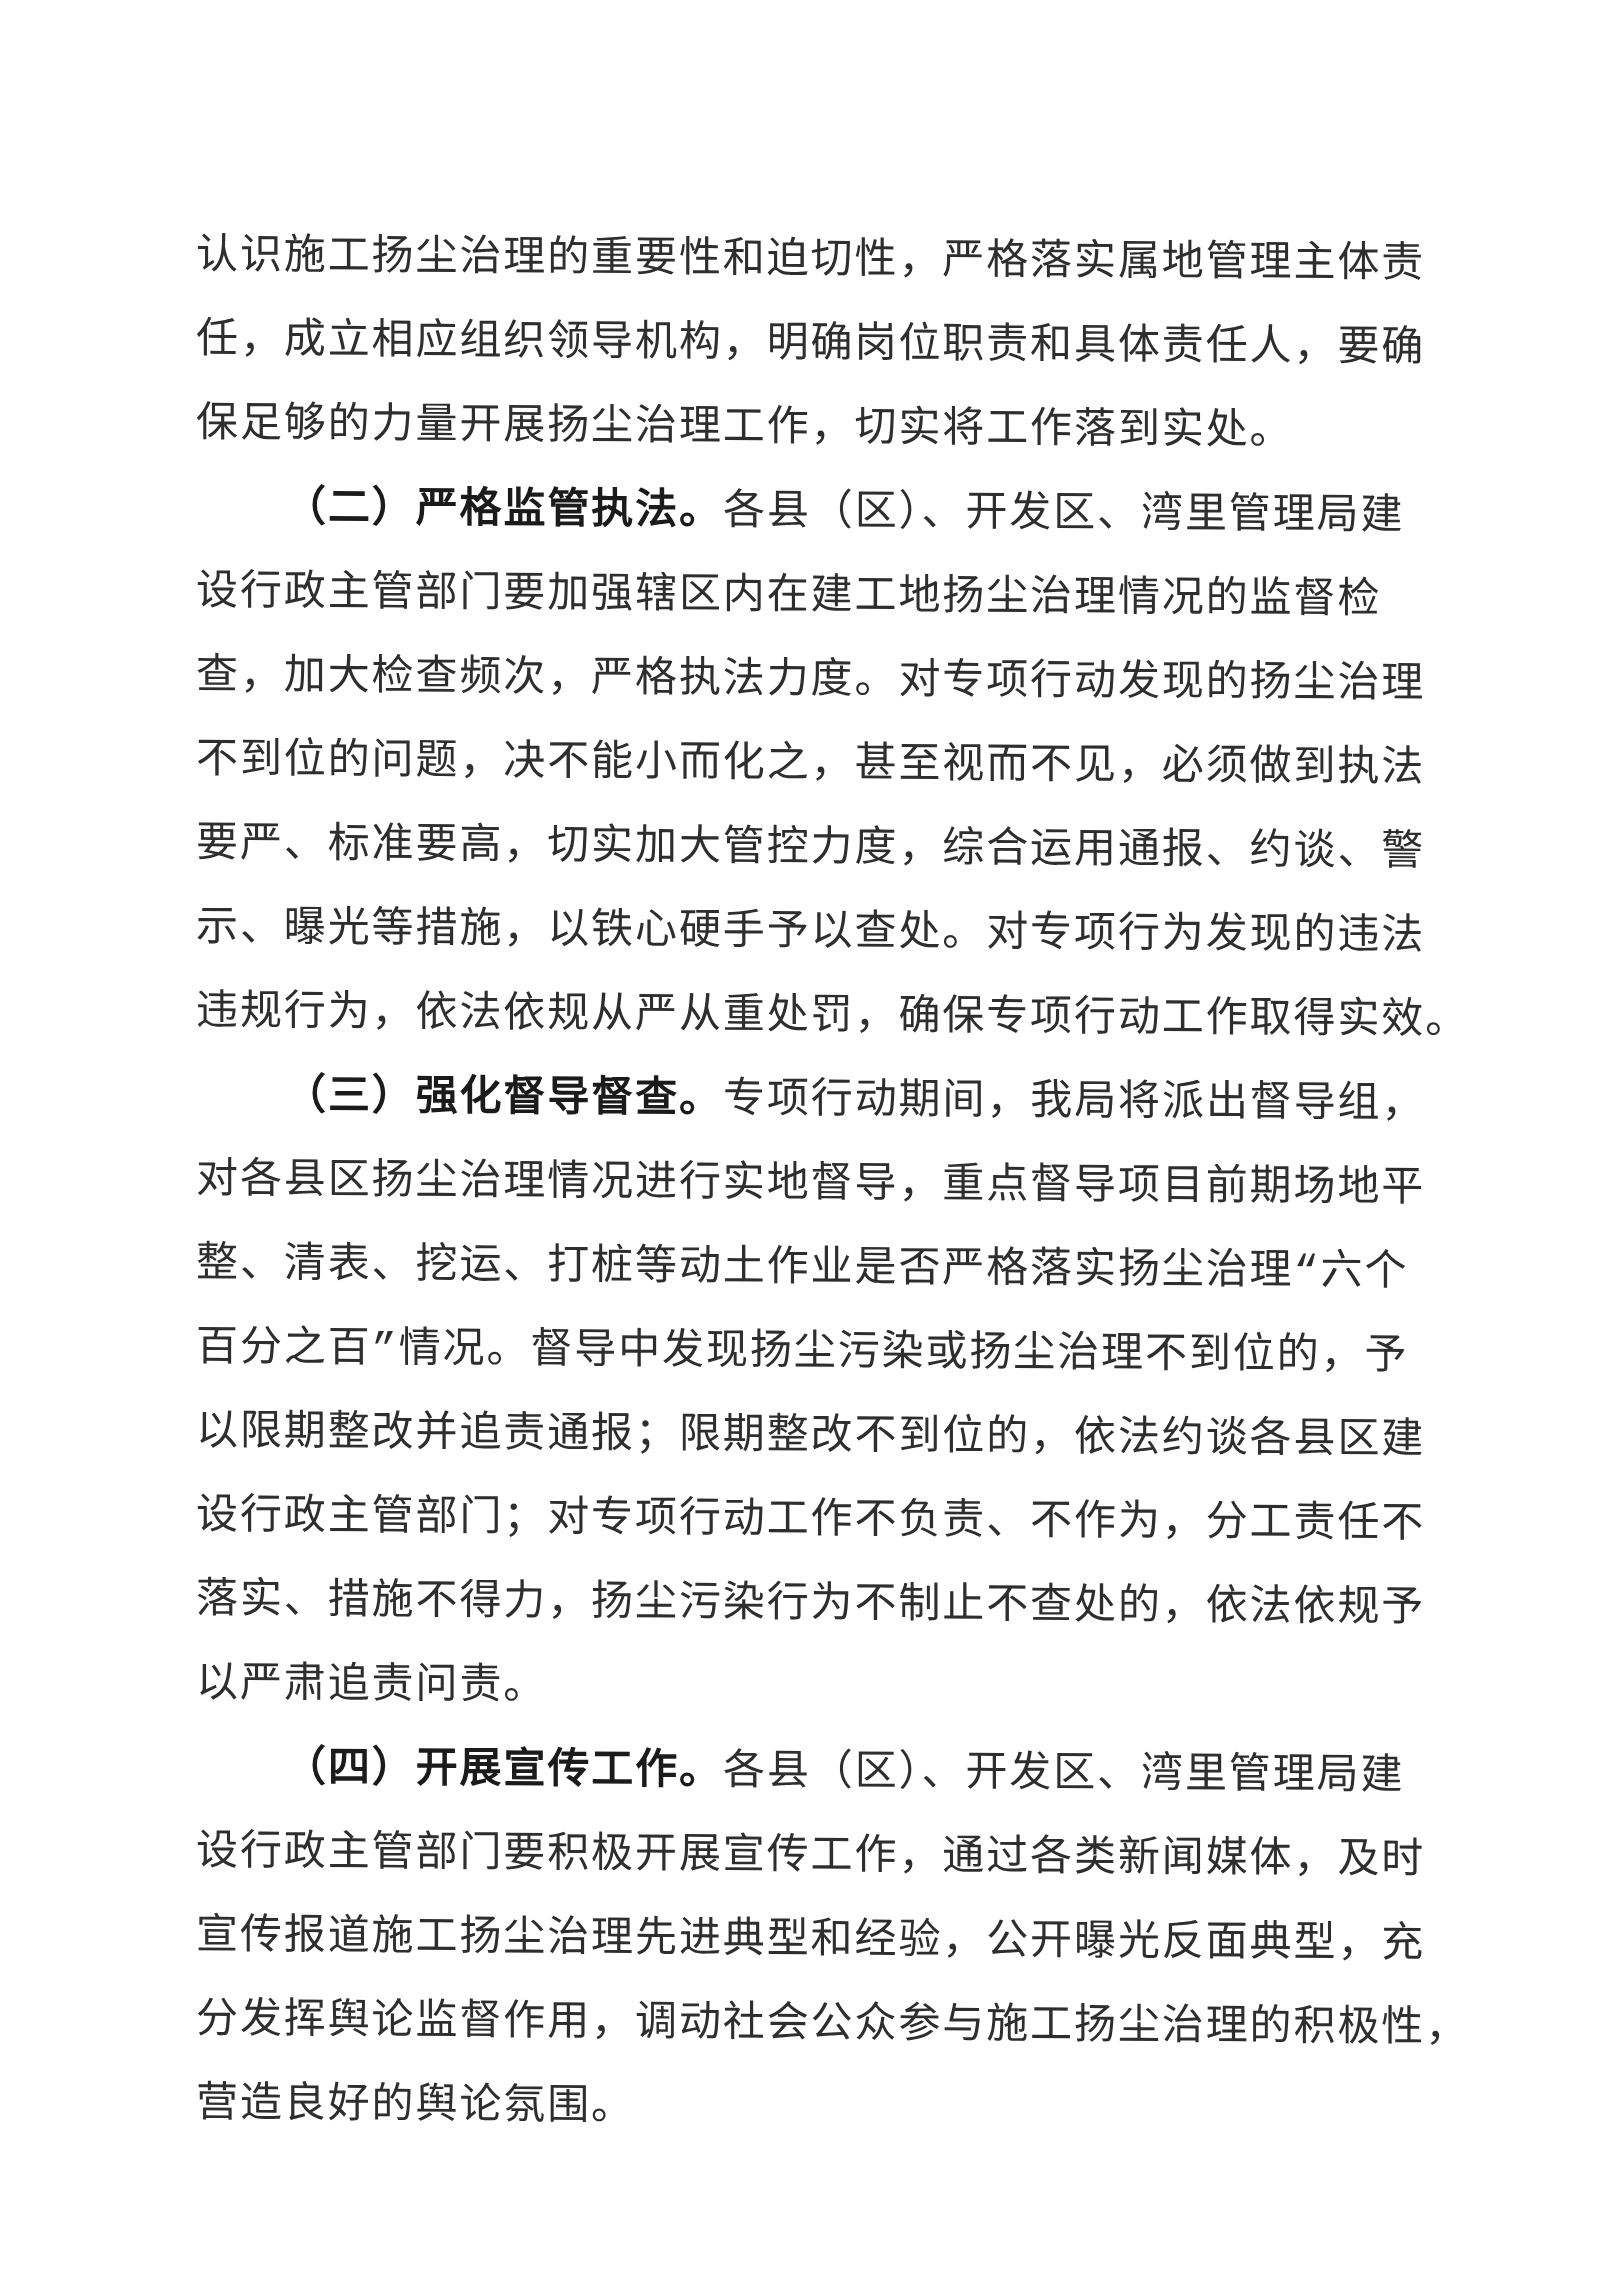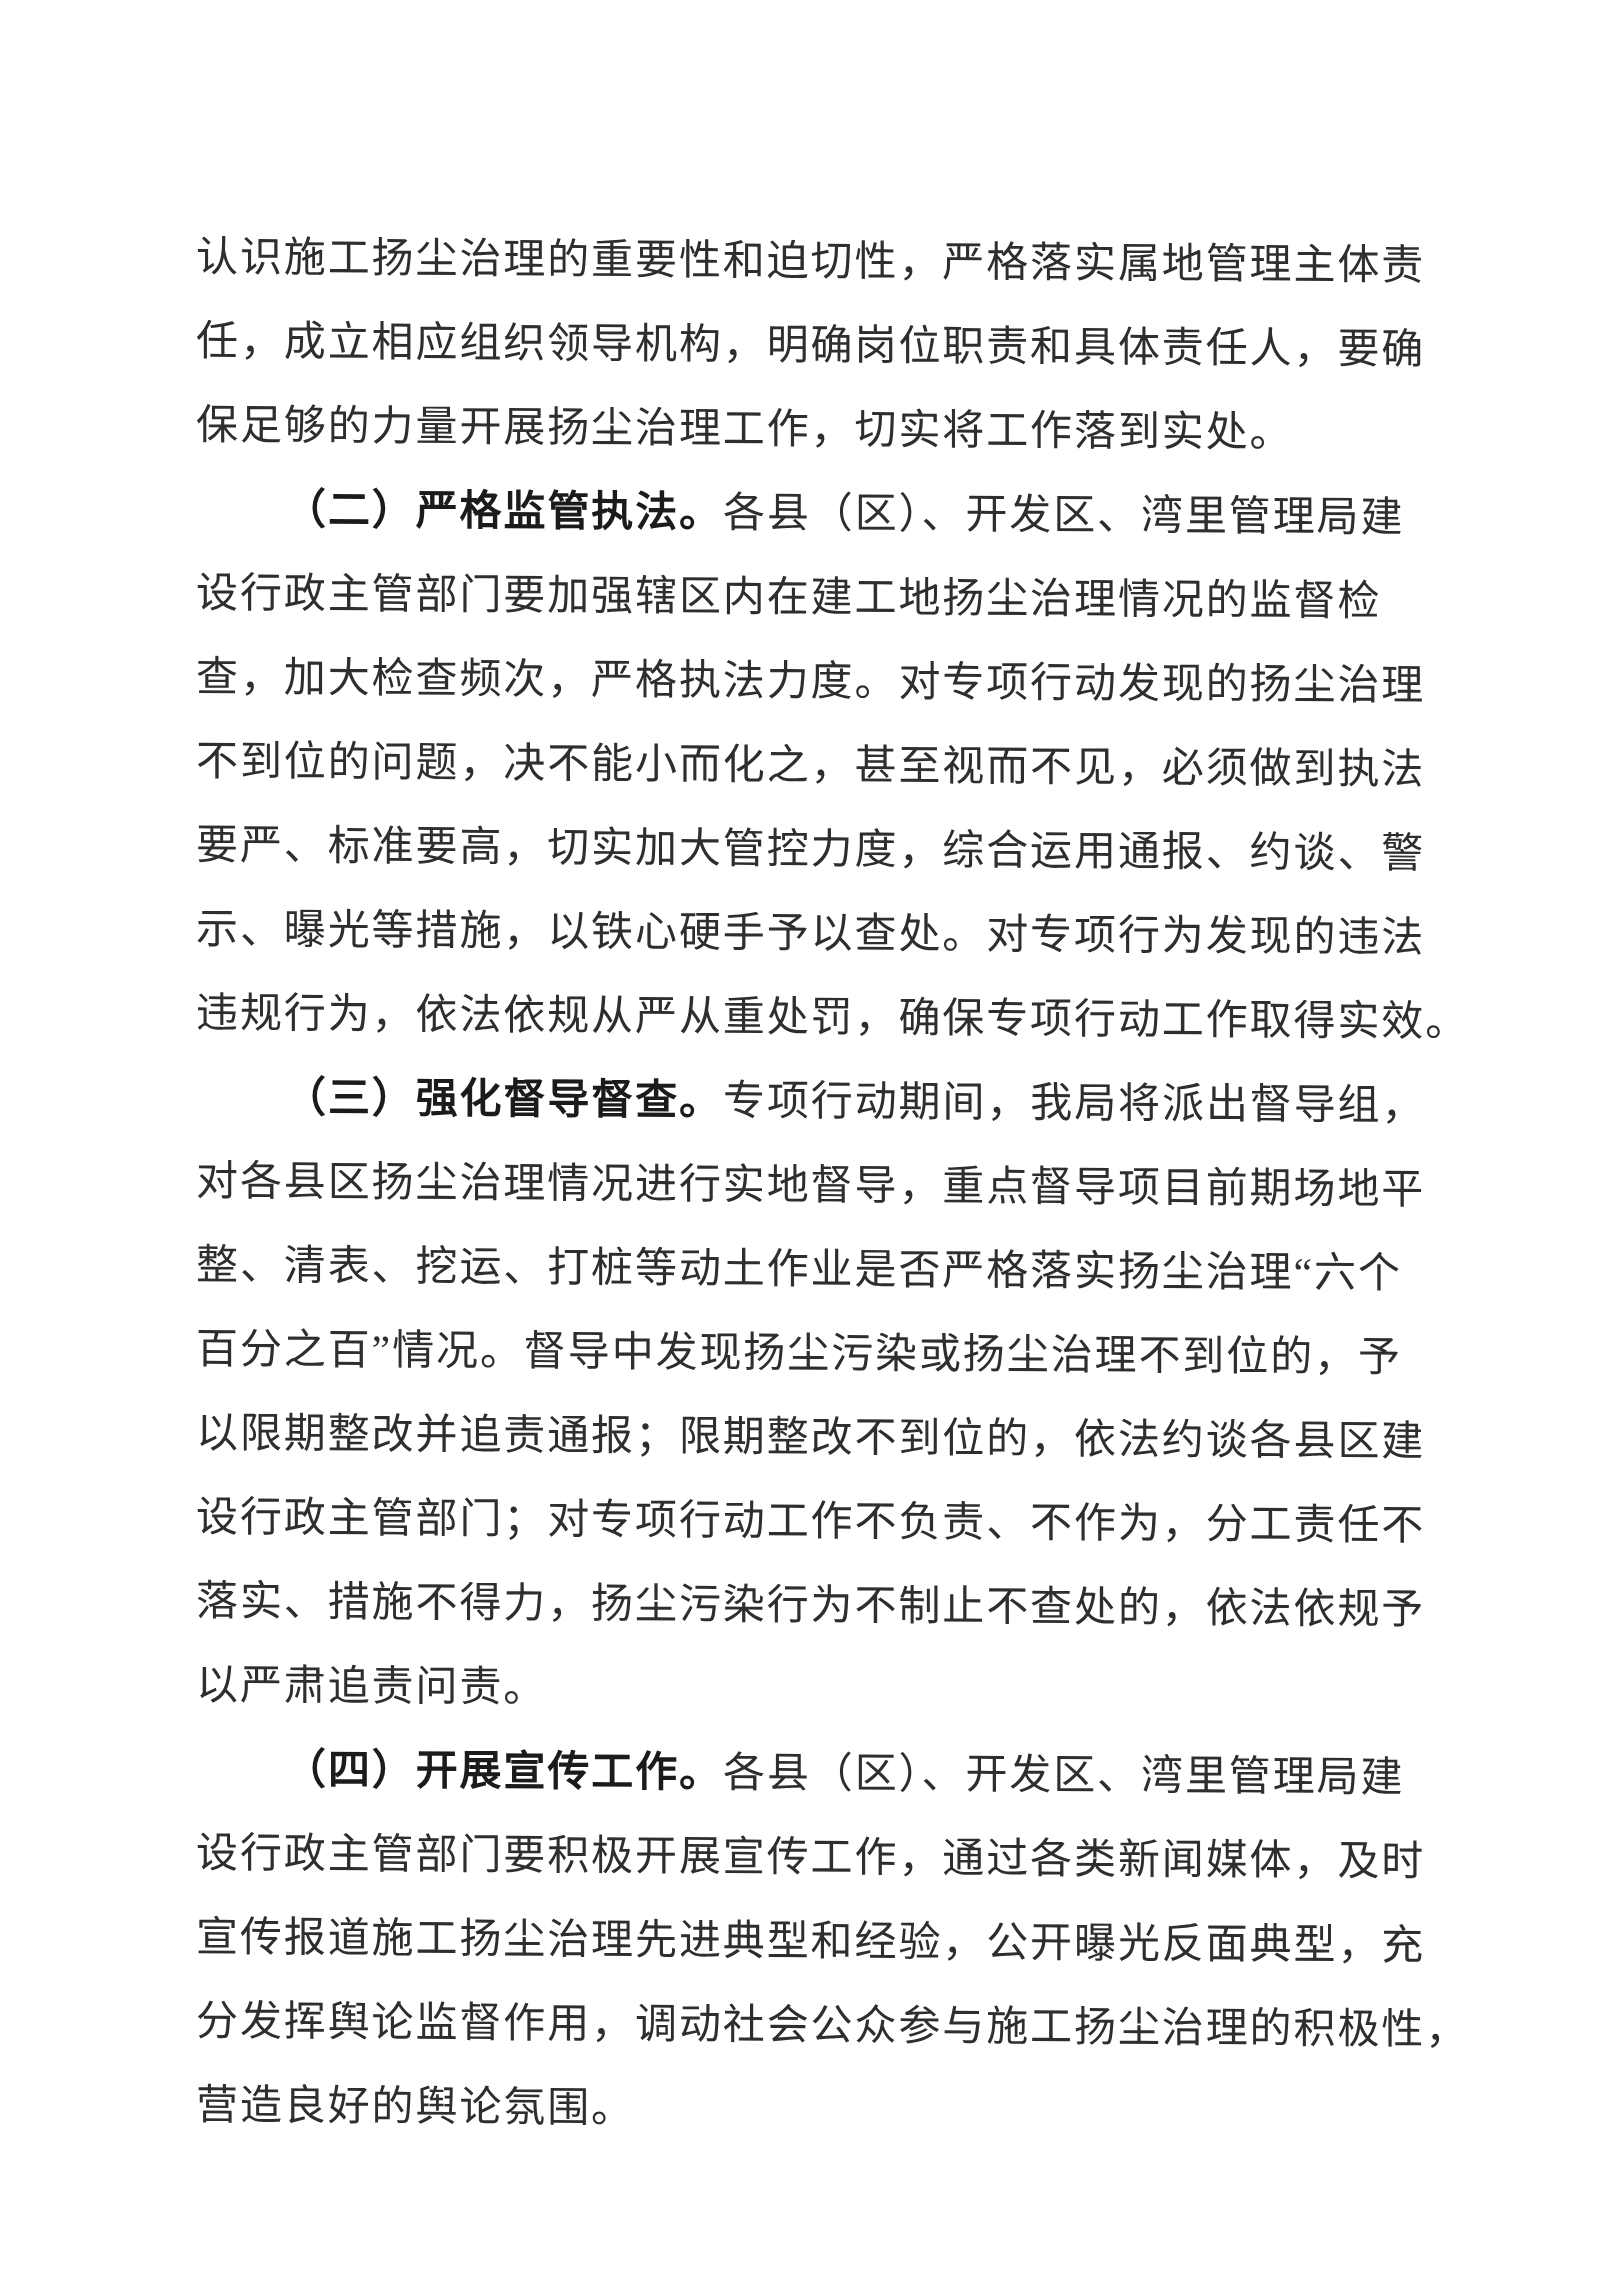--- a/index.html
+++ b/index.html
@@ -6,21 +6,21 @@
     margin: 0;
     padding: 0;
     background: #ffffff;
   }
   .page {
     position: relative;
     width: 1623px;
     height: 2295px;
     background: #ffffff;
     overflow: hidden;
-    font-family: Liberation Serif, serif;
+    font-family: Liberation Mono, monospace;
   }
   .doc {
     position: absolute;
     left: 196px;
     top: 215px;
     width: 1277px;
     font-size: 42px;
     line-height: 84px;
     letter-spacing: 1.9px;
     color: #2e2e2e;

